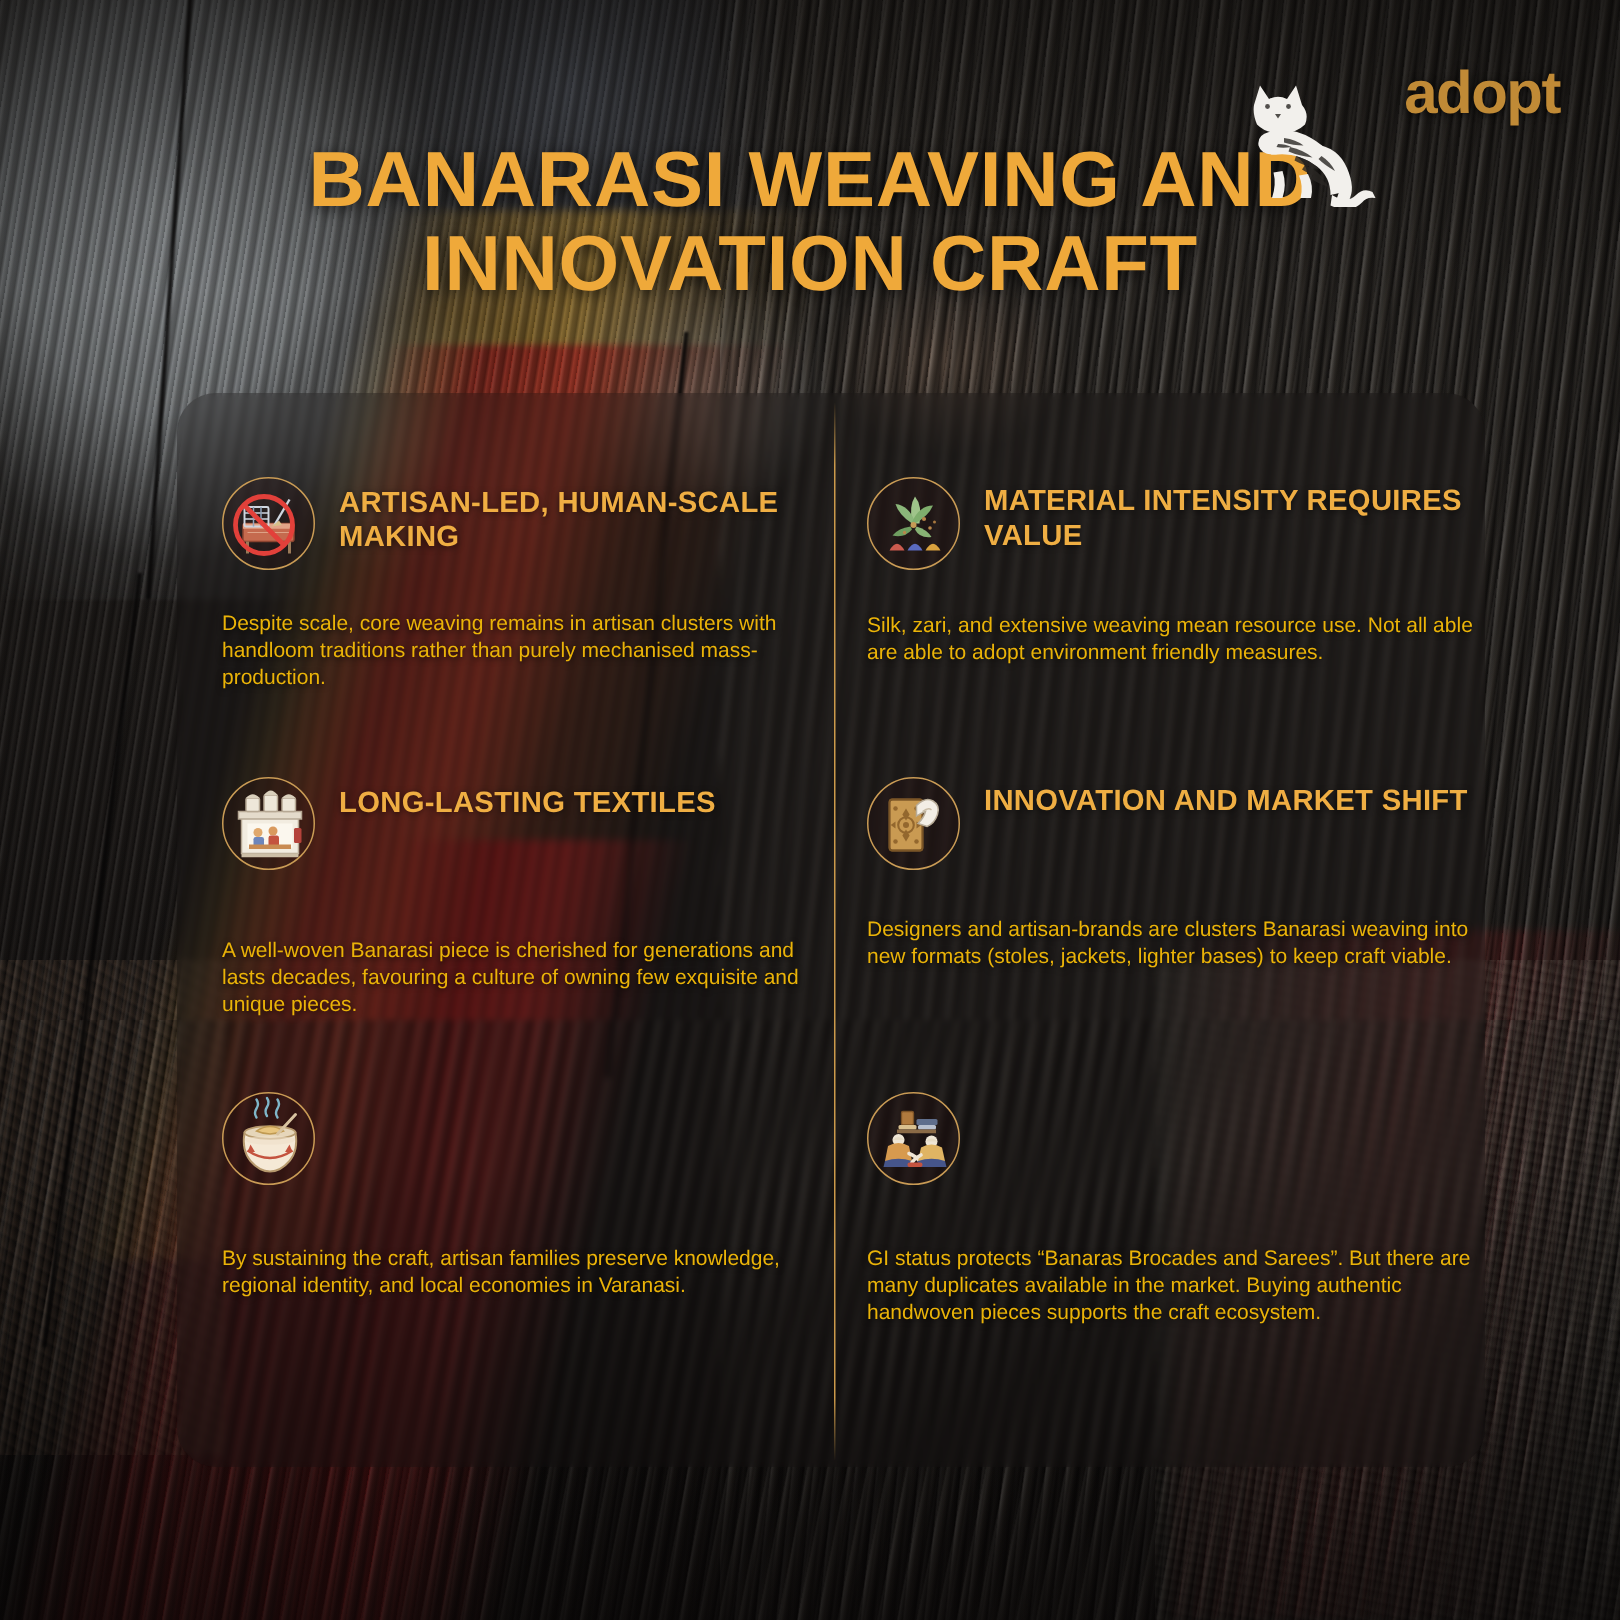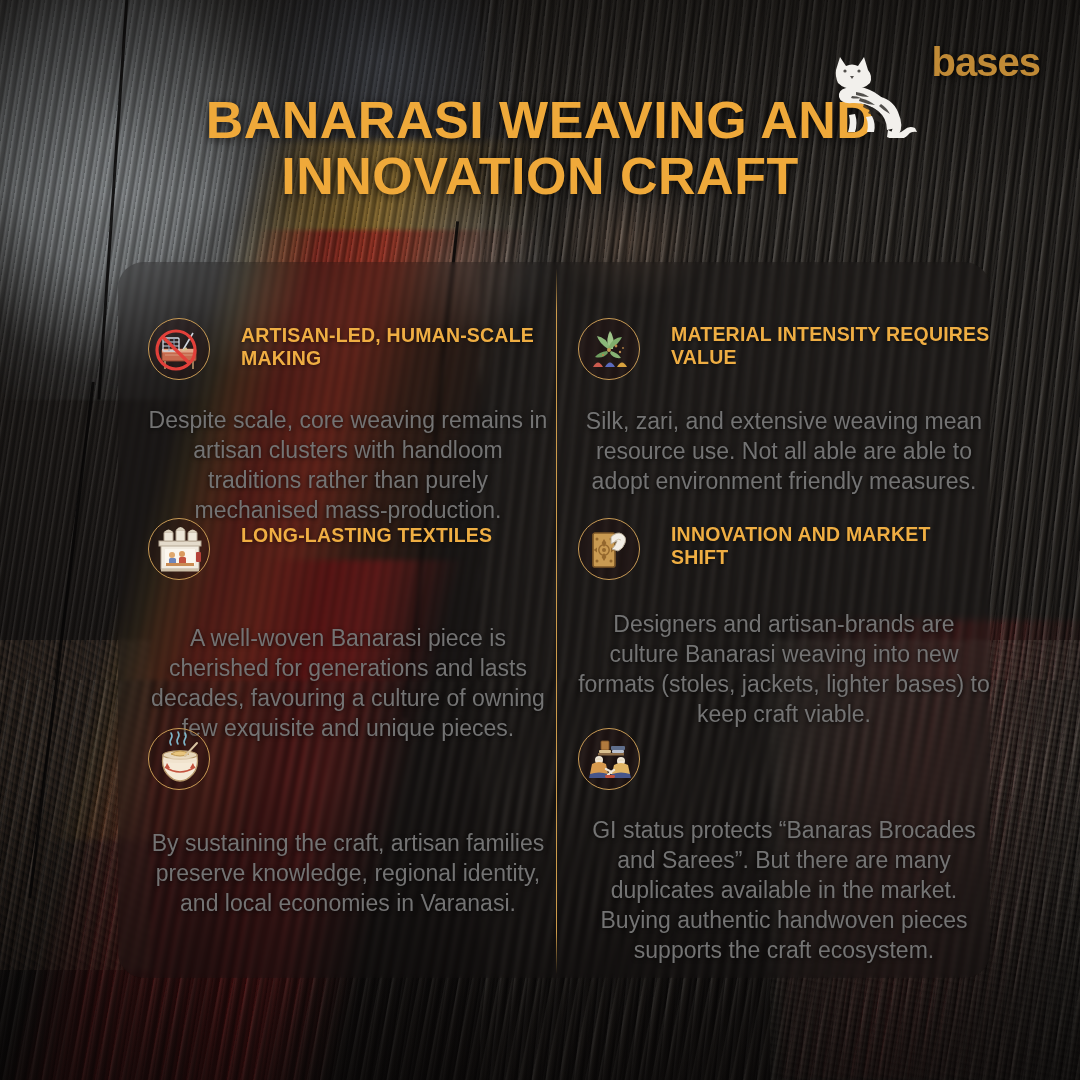--- a/index.html
+++ b/index.html
@@ -172,50 +172,49 @@
   }
 
   
   .block{ position:absolute; }
   .block.c0{ left:148px; width:400px; }
   .block.c1{ left:578px; width:412px; }
   .block.r0{ top:318px; }
   .block.r1{ top:518px; }
   .block.r2{ top:728px; }
 
-  .head-row{ display:flex; align-items:flex-start; gap:31px; }
+  .head-row{ display:flex; align-items:flex-start; gap:16px; }
   .icon-circle{
     flex:0 0 auto;
     width:62px; height:62px; border-radius:50%;
     border:1.4px solid #C99B55;
     position:relative; overflow:hidden;
     background:rgba(40,18,16,.30);
   }
   .icon-circle svg{ position:absolute; left:0; top:0; }
   .block-title{
     color:#EFAE43;
     font-size:19.5px; font-weight:700; line-height:1.16;
     letter-spacing:.2px;
     padding-top:6px;
     text-shadow:0 1px 4px rgba(0,0,0,.5);
   }
   .c1 .block-title{ padding-top:5px; }
   .block-body{
     margin-top:24px;
-    color:#737373;
-    font-size:23px; line-height:1.30;
+    color:#eab308;
+    font-size:14px; line-height:1.30;
     text-shadow:0 1px 4px rgba(0,0,0,.7);
-    text-align:center;
   }
   .c0.r0 .block-body{ margin-top:26px; }
   .c1.r0 .block-body{ margin-top:27px; }
   .c0.r1 .block-body{ margin-top:44px; }
   .c1.r1 .block-body{ margin-top:30px; }
   .c0.r2 .block-body{ margin-top:39px; }
-  .c1.r2 .block-body{ margin-top:26px; }
+  .c1.r2 .block-body{ margin-top:39px; }
 </style>
 </head>
 <body>
 
 <div id="bg">
   <div class="bg-base"></div>
   <div class="bg-person"></div>
   <div class="bg-person2"></div>
   <div class="bg-gold"></div>
   <div class="bg-red1"></div>
@@ -255,21 +254,21 @@
       <path d="M38 46 q9 2 15 7 q-9 -1 -16 -4z"></path>
       <path d="M42 52 q10 3 16 9 q-10 -2 -17 -6z"></path>
       <path d="M48 58 q9 4 13 10 q-9 -3 -15 -7z"></path>
       <path d="M54 64 q7 4 10 9 q-8 -3 -12 -6z"></path>
       <path d="M30 44 q5 0 9 2 q-6 1 -10 0z"></path>
       <path d="M59 52 q6 4 9 10 q-7 -4 -11 -8z"></path>
     </g>
   </svg>
 
   <div class="logo">
-    <span>bases</span>
+    <span>adopt</span>
   </div>
 </div>
 
 <div class="panel"></div>
 <div class="divider"></div>
 
 <div class="block c0 r0">
   <div class="head-row">
     <div class="icon-circle">
       <svg viewBox="0 0 62 62" width="62" height="62">
@@ -362,21 +361,21 @@
           <circle cx="18" cy="42" r="1.5"></circle>
             <circle cx="32" cy="42" r="1.5"></circle>
         </g>
         <rect x="14" y="14" width="22" height="34" rx="2" fill="none" stroke="#7b5526" stroke-width="1.2"></rect>
         <path d="M32 18 q6 -6 11 -3 q5 3 3 9 q-2 6 -7 8 l-6 -2 q4 -4 5 -8 q-3 1 -6 3z" fill="#f3eee5" stroke="#b8ac98" stroke-width="1"></path>
         <path d="M36 22 q4 -3 6 -1" fill="none" stroke="#c9bda7" stroke-width=".9"></path>
       </svg>
     </div>
     <div class="block-title">INNOVATION AND MARKET SHIFT</div>
   </div>
-  <div class="block-body">Designers and artisan-brands are culture Banarasi weaving into new formats (stoles, jackets, lighter bases) to keep craft viable.</div>
+  <div class="block-body">Designers and artisan-brands are clusters Banarasi weaving into new formats (stoles, jackets, lighter bases) to keep craft viable.</div>
 </div>
 
 <div class="block c0 r2">
   <div class="head-row">
     <div class="icon-circle">
       <svg viewBox="0 0 62 62" width="62" height="62">
         <g stroke="#7fb6c9" stroke-width="1.6" fill="none" stroke-linecap="round">
           <path d="M22 16 q-2 -3 0 -6 q2 -3 0 -6"></path>
           <path d="M29 15 q-2 -3 0 -6 q2 -3 0 -6"></path>
           <path d="M36 16 q-2 -3 0 -6 q2 -3 0 -6"></path>

